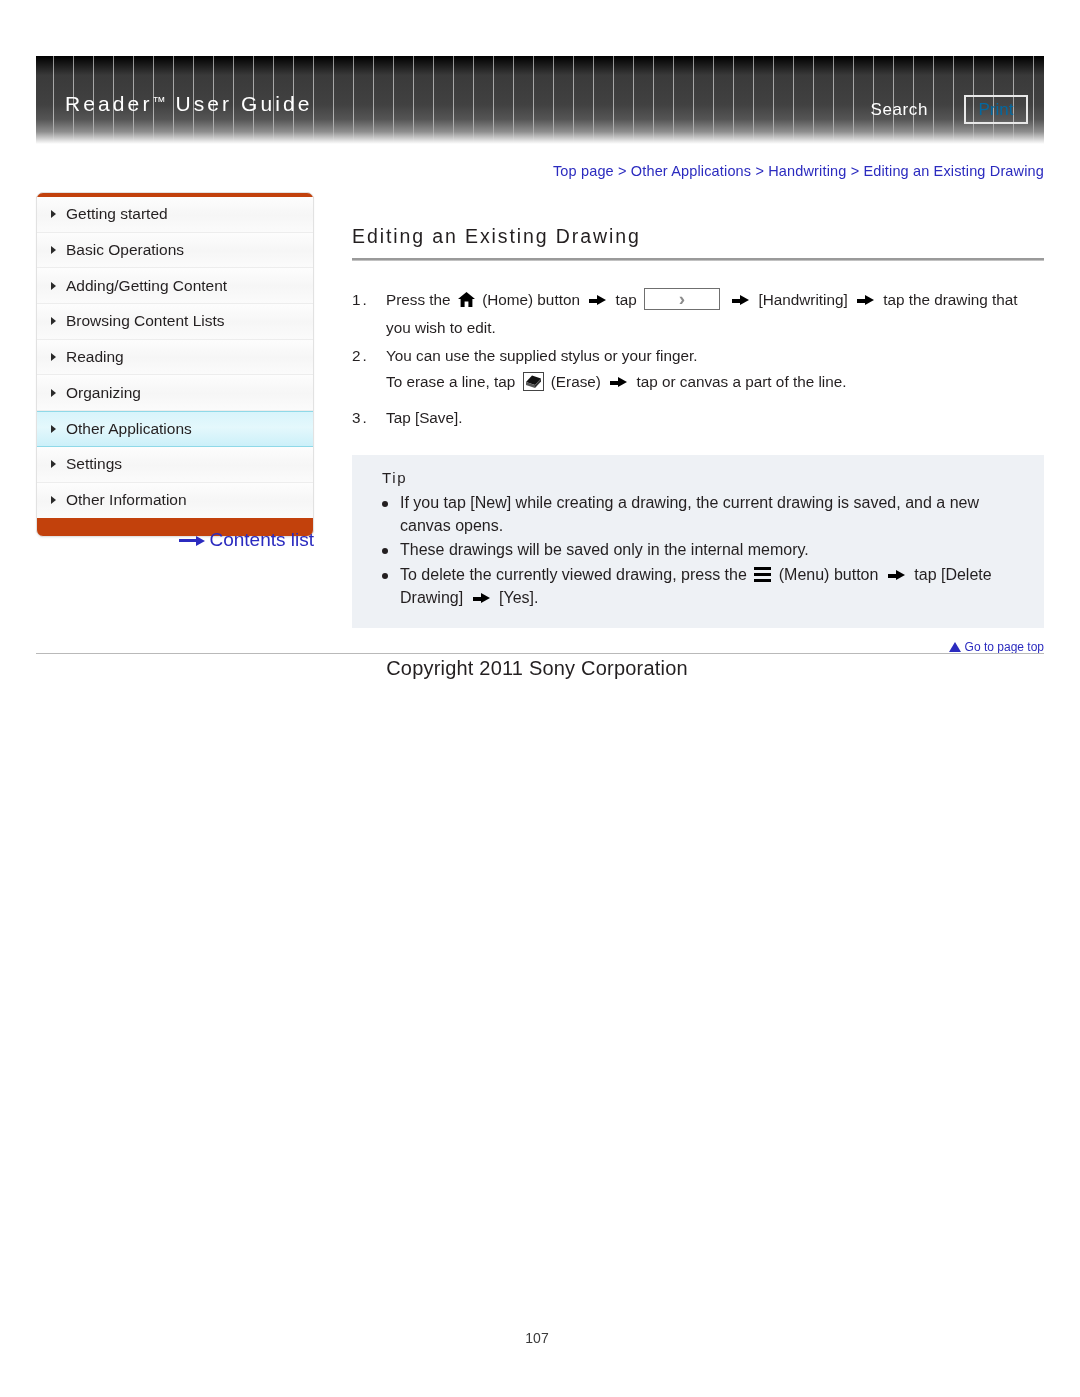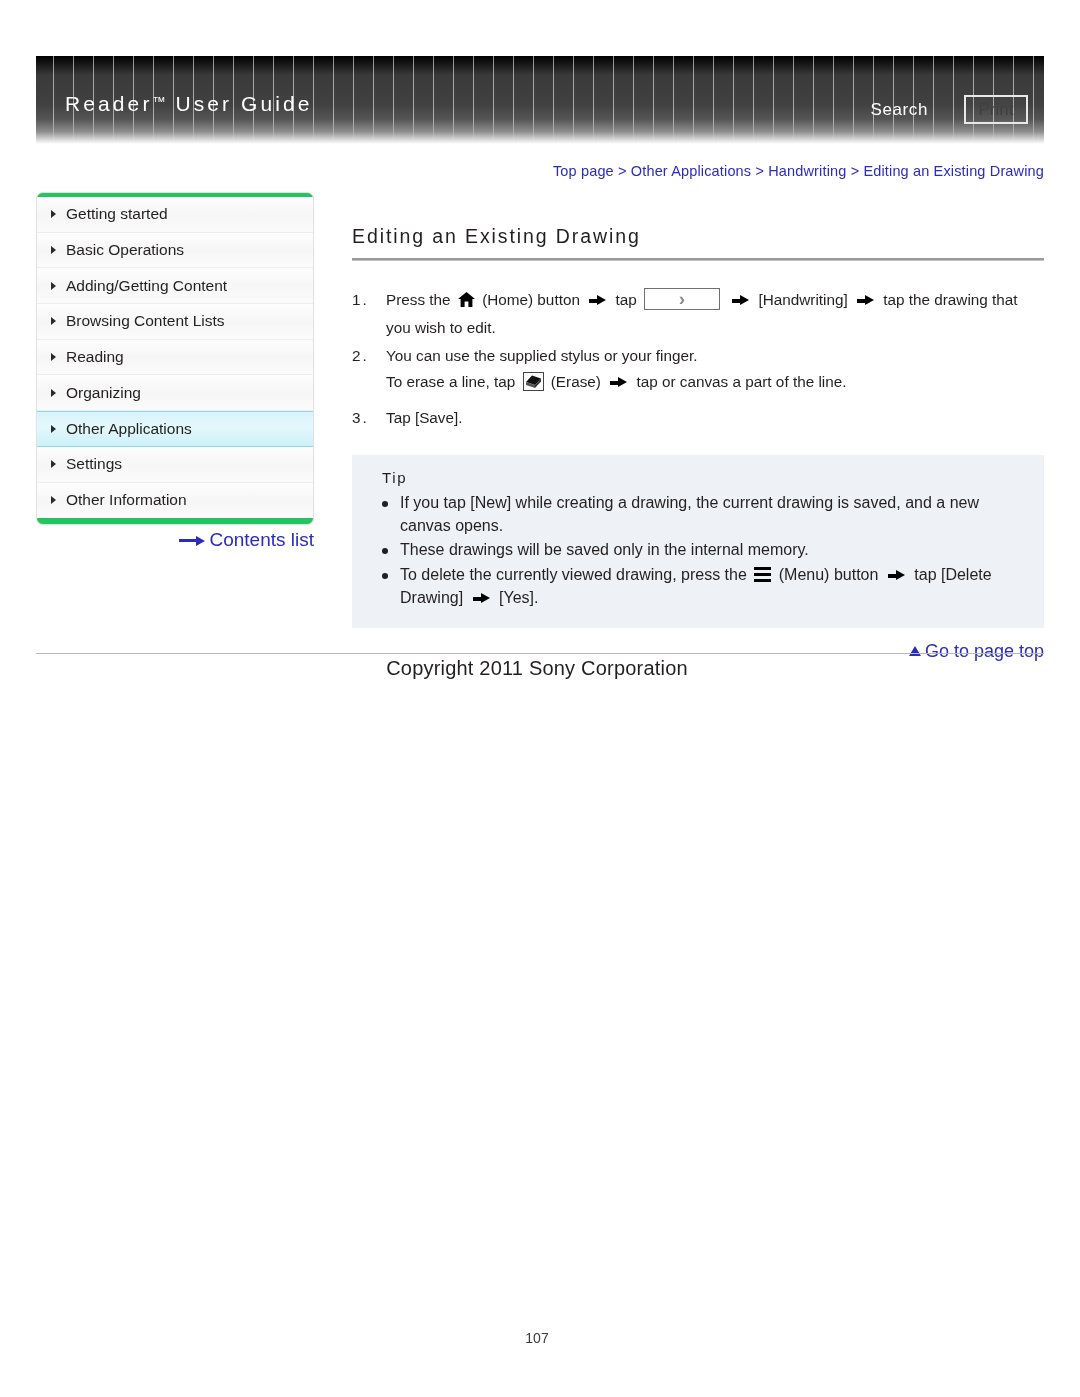--- a/index.html
+++ b/index.html
@@ -77,21 +77,21 @@
     white-space: nowrap;
     cursor: pointer;
   }
   .print-button {
     position: absolute;
     right: 16px;
     top: 39px;
     width: 64px;
     height: 29px;
     border: 2px solid #e8e8e8;
-    color: #404040;
+    color: #0369a1;
     font-size: 17px;
     display: flex;
     align-items: center;
     justify-content: center;
     background: rgba(255,255,255,0.02);
     cursor: pointer;
     box-sizing: border-box;
   }
 
   
@@ -107,25 +107,25 @@
   }
   .breadcrumb span { cursor: pointer; }
   .breadcrumb .sep { color: #2b2bbf; cursor: default; }
 
   
   .sidebar {
     position: absolute;
     left: 36px;
     top: 192px;
     width: 278px;
-    background: #22c55e;
+    background: #c2410c;
     border: 1px solid #e2e2e2;
     border-radius: 7px;
     box-sizing: border-box;
-    padding: 4px 0 6px 0;
+    padding: 4px 0 18px 0;
     box-shadow: 0 1px 2px rgba(0,0,0,0.06);
   }
   .nav-item {
     position: relative;
     height: 35.7px;
     display: flex;
     align-items: center;
     padding-left: 14px;
     font-size: 15.5px;
     color: #231f20;
@@ -344,21 +344,21 @@
     border-radius: 50%;
     background: #231f20;
     vertical-align: 2px;
   }
   .tip-text { flex: 1 1 auto; }
 
   
   .go-top {
     margin-top: 12px;
     text-align: right;
-    font-size: 18px;
+    font-size: 12px;
     color: #2b2bbf;
   }
   .go-top .gt-inner { display: inline-flex; align-items: center; cursor: pointer; }
   .gt-tri {
     width: 0; height: 0;
     border-left: 6px solid transparent;
     border-right: 6px solid transparent;
     border-bottom: 10px solid #2b2bbf;
     margin-right: 4px;
   }

